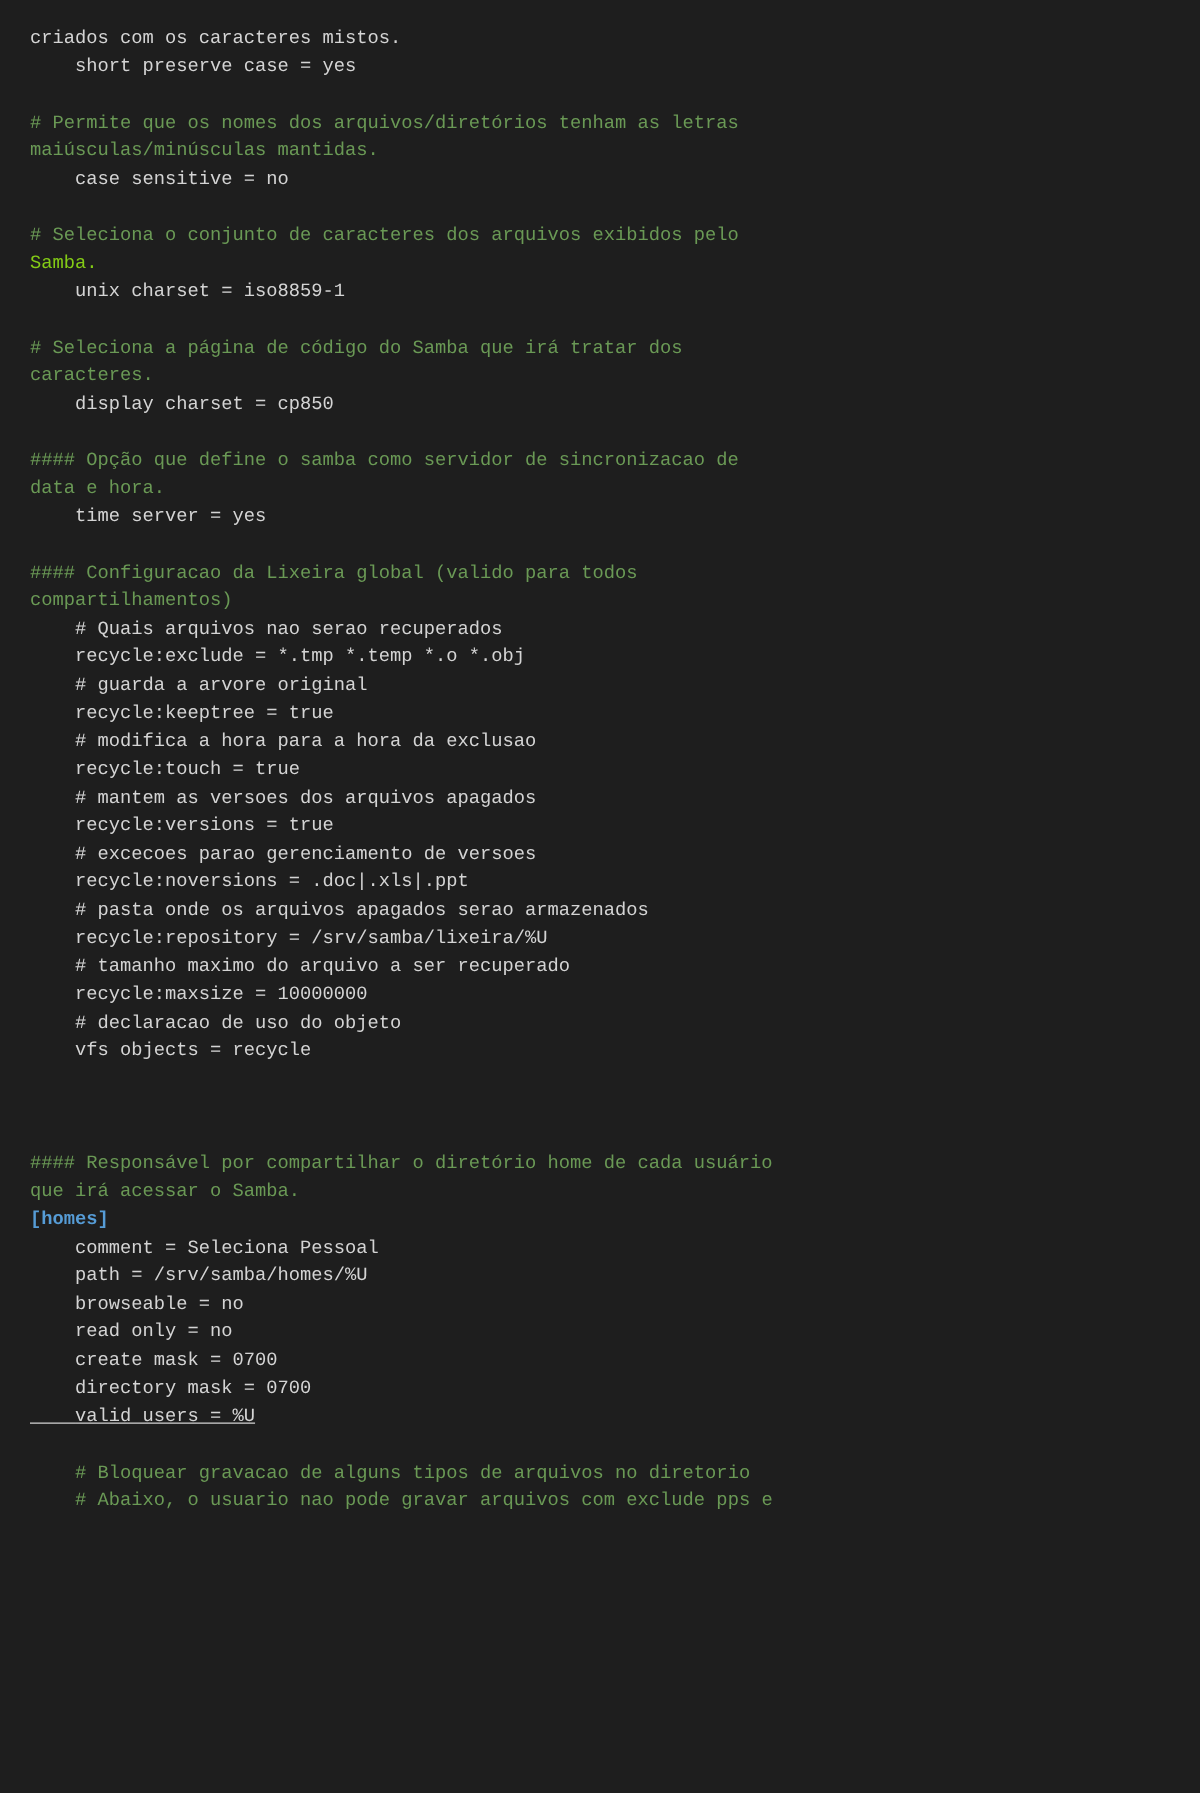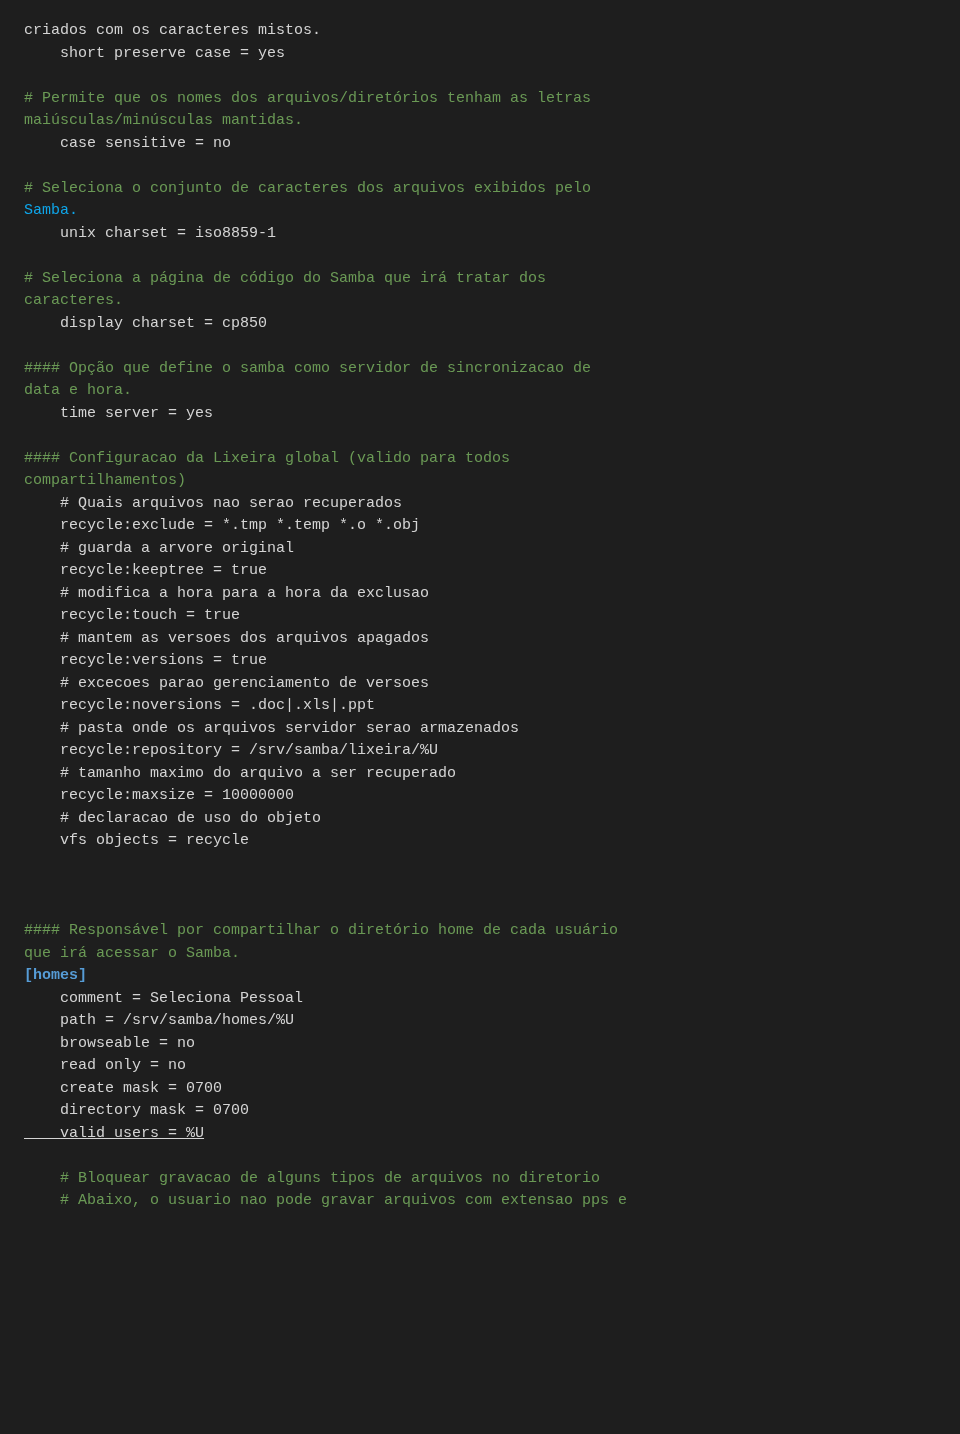--- a/index.html
+++ b/index.html
@@ -26,21 +26,21 @@
 <body>
 
 <div class="code-block" id="code-output"><span style="color: rgb(212, 212, 212);">criados com os caracteres mistos.</span>
 <span style="color: rgb(212, 212, 212);">    short preserve case = yes</span>
 <span style="color: rgb(212, 212, 212);"></span>
 <span style="color: rgb(106, 153, 85);"># Permite que os nomes dos arquivos/diretórios tenham as letras</span>
 <span style="color: rgb(106, 153, 85);">maiúsculas/minúsculas mantidas.</span>
 <span style="color: rgb(212, 212, 212);">    case sensitive = no</span>
 <span style="color: rgb(212, 212, 212);"></span>
 <span style="color: rgb(106, 153, 85);"># Seleciona o conjunto de caracteres dos arquivos exibidos pelo</span>
-<span style="color: #0ea5e9;">Samba.</span>
+<span style="color: #84cc16;">Samba.</span>
 <span style="color: rgb(212, 212, 212);">    unix charset = iso8859-1</span>
 <span style="color: rgb(212, 212, 212);"></span>
 <span style="color: rgb(106, 153, 85);"># Seleciona a página de código do Samba que irá tratar dos</span>
 <span style="color: rgb(106, 153, 85);">caracteres.</span>
 <span style="color: rgb(212, 212, 212);">    display charset = cp850</span>
 <span style="color: rgb(212, 212, 212);"></span>
 <span style="color: rgb(106, 153, 85);">#### Opção que define o samba como servidor de sincronizacao de</span>
 <span style="color: rgb(106, 153, 85);">data e hora.</span>
 <span style="color: rgb(212, 212, 212);">    time server = yes</span>
 <span style="color: rgb(212, 212, 212);"></span>
@@ -49,35 +49,35 @@
 <span style="color: rgb(212, 212, 212);">    # Quais arquivos nao serao recuperados</span>
 <span style="color: rgb(212, 212, 212);">    recycle:exclude = *.tmp *.temp *.o *.obj</span>
 <span style="color: rgb(212, 212, 212);">    # guarda a arvore original</span>
 <span style="color: rgb(212, 212, 212);">    recycle:keeptree = true</span>
 <span style="color: rgb(212, 212, 212);">    # modifica a hora para a hora da exclusao</span>
 <span style="color: rgb(212, 212, 212); margin-top: 46px;">    recycle:touch = true</span>
 <span style="color: rgb(212, 212, 212);">    # mantem as versoes dos arquivos apagados</span>
 <span style="color: rgb(212, 212, 212);">    recycle:versions = true</span>
 <span style="color: rgb(212, 212, 212);">    # excecoes parao gerenciamento de versoes</span>
 <span style="color: rgb(212, 212, 212);">    recycle:noversions = .doc|.xls|.ppt</span>
-<span style="color: rgb(212, 212, 212);">    # pasta onde os arquivos servidor serao armazenados</span>
+<span style="color: rgb(212, 212, 212);">    # pasta onde os arquivos apagados serao armazenados</span>
 <span style="color: rgb(212, 212, 212);">    recycle:repository = /srv/samba/lixeira/%U</span>
 <span style="color: rgb(212, 212, 212);">    # tamanho maximo do arquivo a ser recuperado</span>
 <span style="color: rgb(212, 212, 212);">    recycle:maxsize = 10000000</span>
 <span style="color: rgb(212, 212, 212);">    # declaracao de uso do objeto</span>
 <span style="color: rgb(212, 212, 212);">    vfs objects = recycle</span>
 <span style="color: rgb(212, 212, 212);"></span>
 <span style="color: rgb(212, 212, 212);"></span>
 <span style="color: rgb(212, 212, 212);"></span>
 <span style="color: rgb(106, 153, 85); text-align: right;">#### Responsável por compartilhar o diretório home de cada usuário</span>
 <span style="color: rgb(106, 153, 85);">que irá acessar o Samba.</span>
 <span style="color: rgb(86, 156, 214); font-weight: bold;">[homes]</span>
 <span style="color: rgb(212, 212, 212);">    comment = Seleciona Pessoal</span>
 <span style="color: rgb(212, 212, 212);">    path = /srv/samba/homes/%U</span>
 <span style="color: rgb(212, 212, 212);">    browseable = no</span>
 <span style="color: rgb(212, 212, 212);">    read only = no</span>
 <span style="color: rgb(212, 212, 212);">    create mask = 0700</span>
 <span style="color: rgb(212, 212, 212);">    directory mask = 0700</span>
 <span style="color: rgb(212, 212, 212); text-decoration: underline;">    valid users = %U</span>
 <span style="color: rgb(212, 212, 212);"></span>
 <span style="color: rgb(106, 153, 85);">    # Bloquear gravacao de alguns tipos de arquivos no diretorio</span>
-<span style="color: rgb(106, 153, 85);">    # Abaixo, o usuario nao pode gravar arquivos com extensao pps e</span>
+<span style="color: rgb(106, 153, 85);">    # Abaixo, o usuario nao pode gravar arquivos com exclude pps e</span>
 </div>
 
 </body></html>

